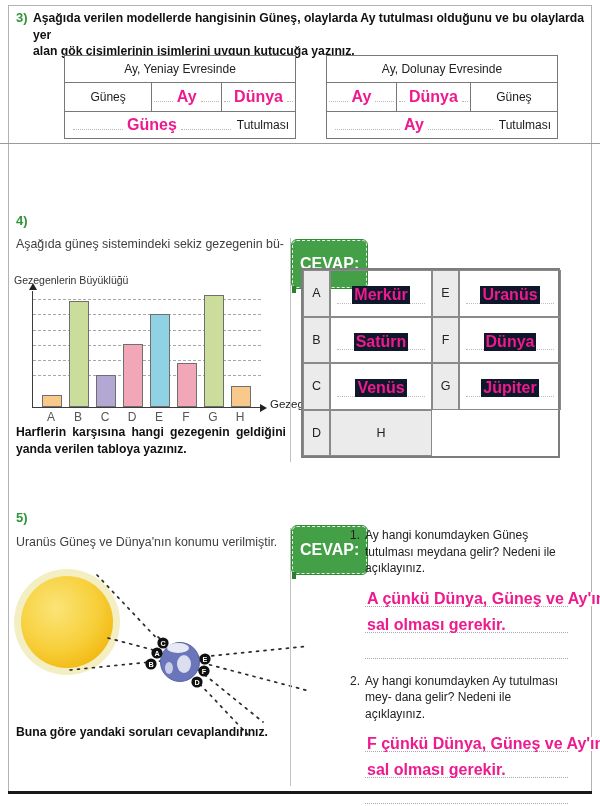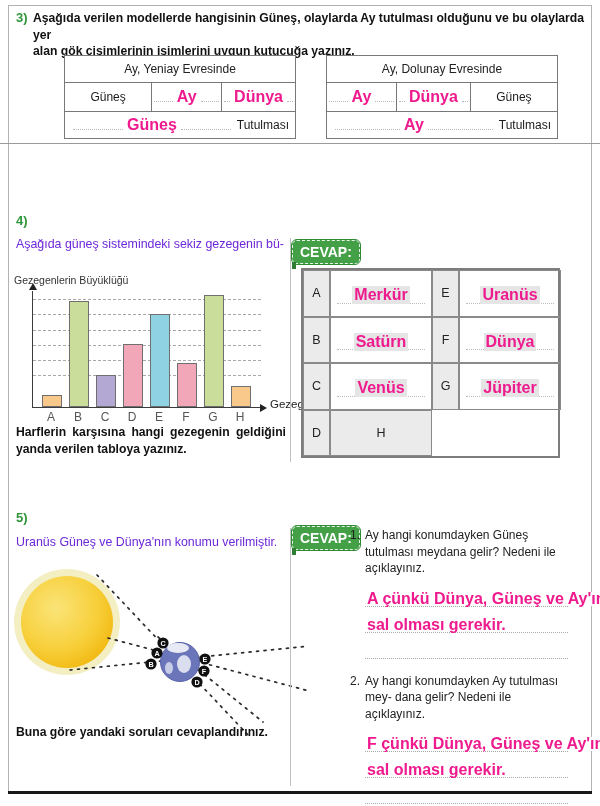--- a/index.html
+++ b/index.html
@@ -7,40 +7,40 @@
         font-family:"Liberation Sans",sans-serif;color:#1a1a1a;}
   .frame{position:absolute;left:8px;top:5px;width:582px;height:788px;
          border-left:1px solid #b3b3b3;border-right:1px solid #b3b3b3;border-top:1px solid #b3b3b3;}
   .sep{position:absolute;left:0;top:143px;width:600px;border-top:1px solid #9a9a9a;}
   .bottomline{position:absolute;left:8px;top:791px;width:584px;height:3px;background:#191919;}
   .vdivider{position:absolute;left:290px;width:0;border-left:1.5px solid #c2c2c2;}
   #div4{top:238px;height:224px;} #div5{top:528px;height:258px;}
 
   .qnum{position:absolute;color:#2e9639;font-weight:bold;font-size:13px;}
   .btext{font-weight:bold;font-size:12.2px;line-height:16.5px;color:#111;}
-  .rtext{font-size:12.4px;line-height:17px;color:#6d28d9;}
+  .rtext{font-size:12.4px;line-height:17px;color:#404040;}
 
   
   .t3wrap{position:absolute;left:64px;top:55px;display:flex;gap:30px;}
   .t3{width:230px;border:1.5px solid #787878;background:#fff;}
   .t3h{height:26px;border-bottom:1.5px solid #787878;display:flex;align-items:center;justify-content:center;
        font-size:12px;color:#222;}
   .t3r{display:flex;height:28px;border-bottom:1.5px solid #787878;}
   .t3c{flex:1;display:flex;align-items:center;justify-content:center;font-size:12px;}
   .t3c + .t3c{border-left:1.5px solid #787878;}
   .t3c.plain{flex:1.25;}
   .t3b{height:26px;display:flex;align-items:center;padding:0 6px;font-size:12px;}
   .dl{flex:1;border-bottom:1.5px dotted #b8b8b8;height:8px;margin:0 2px;min-width:6px;}
   .pink{color:#ee1a8e;font-weight:bold;font-style:normal;font-size:16px;
         font-family:Liberation Sans, sans-serif;white-space:nowrap;padding:0 2px;}
   .suffix{margin-left:4px;white-space:nowrap;}
 
   
-  .cevap{position:absolute;background:#43a047;color:#fff;font-weight:bold;font-size:14px;
-         padding:3px 7px;border:1px dashed #e8f5e9;outline:1px solid #2f8a33;border-radius:5px;}
+  .cevap{position:absolute;background:#43a047;color:#fff;font-weight:bold;font-size:16px;
+         padding:14px 7px;border:1px dashed #e8f5e9;outline:1px solid #2f8a33;border-radius:5px;}
   .cevap::after{content:"";position:absolute;left:-1px;bottom:-6px;width:4px;height:7px;background:#2e7d32;}
 
   
   .chart{position:absolute;left:12px;top:274px;width:285px;height:152px;}
   .ctitle{font-size:10.5px;color:#333;margin-left:2px;}
   .plot{position:absolute;left:20px;top:17px;width:228px;height:116px;
         border-left:1.5px solid #3c3c3c;border-bottom:1.5px solid #3c3c3c;}
   .yarrow{position:absolute;left:16.5px;top:9px;width:0;height:0;
           border-left:4px solid transparent;border-right:4px solid transparent;border-bottom:7px solid #222;}
   .xarrow{position:absolute;left:248px;top:129.5px;width:0;height:0;
@@ -50,21 +50,21 @@
   .cat{position:absolute;top:136px;width:20px;text-align:center;font-size:12px;color:#555;}
   .xlabel{position:absolute;left:258px;top:124px;font-size:11.5px;color:#222;}
 
   
   .t4{position:absolute;left:301px;top:268px;width:259px;height:190px;border:2px solid #7d7d7d;
       display:grid;grid-template-columns:27px 102px 27px 102px;grid-auto-rows:46.5px;box-sizing:border-box;}
   .t4 .ltr{background:#ebebeb;border:1px solid #8a8a8a;display:flex;align-items:center;justify-content:center;
       font-size:12.5px;color:#222;}
   .t4 .ansc{border:1px solid #8a8a8a;position:relative;display:flex;align-items:center;justify-content:center;}
   .t4 .ansc::before{content:"";position:absolute;left:6px;right:6px;bottom:12px;border-bottom:1.5px dotted #bdbdbd;}
-  .t4 .ansc .pink{position:relative;background:#e5e5e5;bottom:-2px;}
+  .t4 .ansc .pink{position:relative;background:#0f172a;bottom:-2px;}
 
   
   .q5qa{position:absolute;left:350px;top:527px;width:218px;}
   .qline{display:flex;font-size:12px;line-height:16.5px;color:#222;}
   .qno{width:15px;flex:none;}
   .qbody{flex:1;}
   .ansblock{margin-left:15px;margin-top:4px;}
   .ans-line{border-bottom:1.6px dotted #a9a9a9;height:25px;display:flex;align-items:flex-end;}
   .ans-line .pink{background:#fff;line-height:14px;}
   .qgap{height:14px;}

